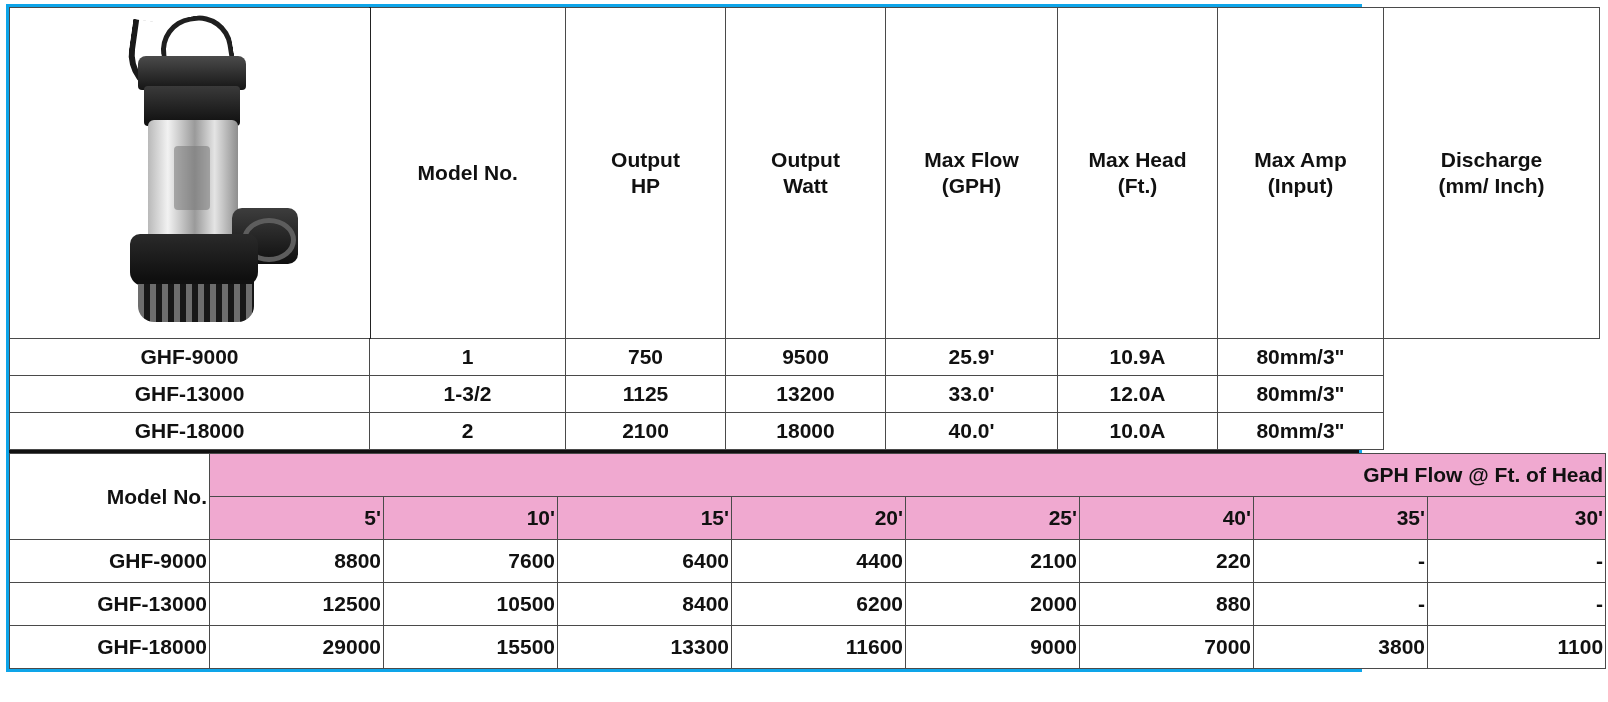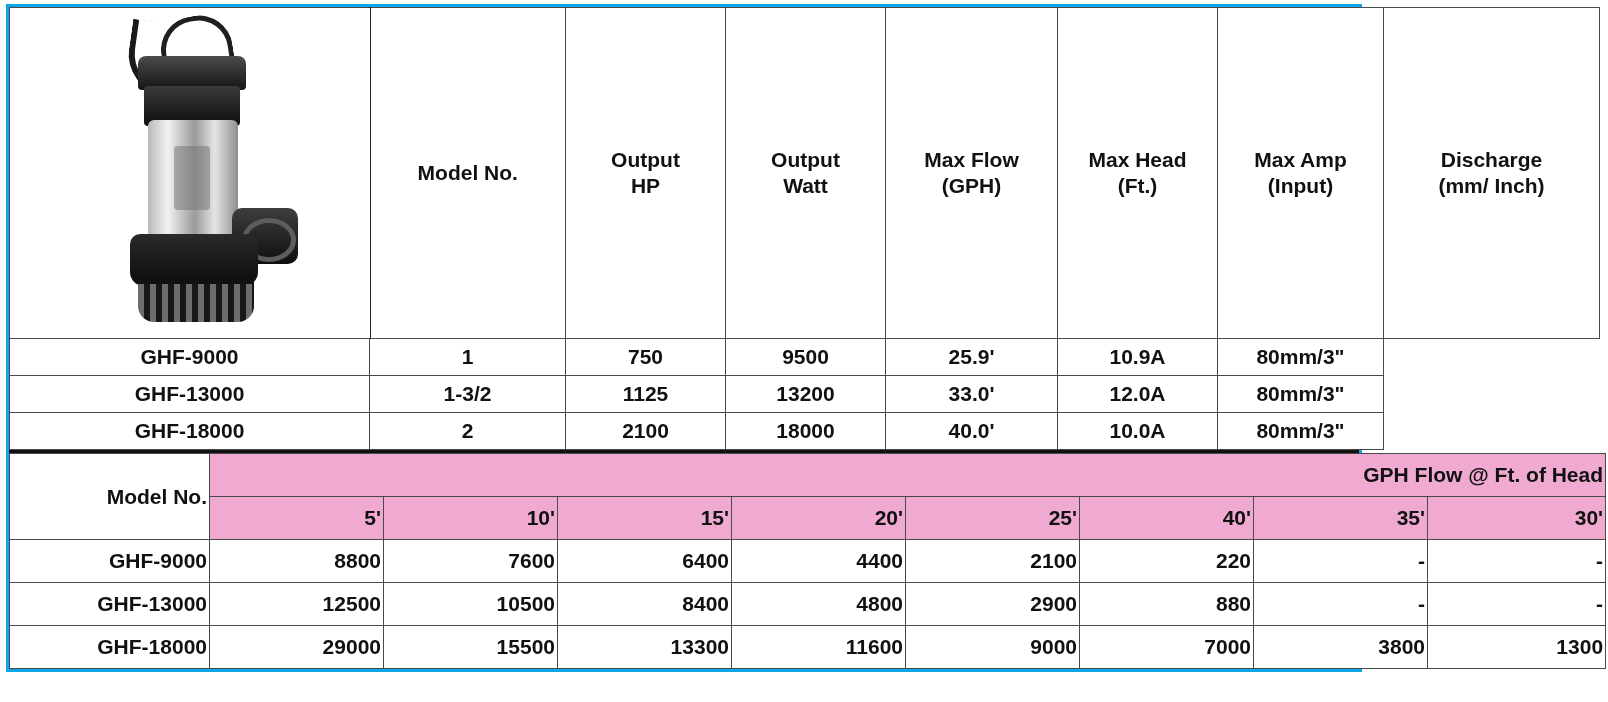--- a/index.html
+++ b/index.html
@@ -347,34 +347,34 @@
           <td>2100</td>
           <td>220</td>
           <td>-</td>
           <td>-</td>
         </tr>
         <tr>
           <td>GHF-13000</td>
           <td>12500</td>
           <td>10500</td>
           <td>8400</td>
-          <td>4800</td>
-          <td>2900</td>
+          <td>6200</td>
+          <td>2000</td>
           <td>880</td>
           <td>-</td>
           <td>-</td>
         </tr>
         <tr>
           <td>GHF-18000</td>
           <td>29000</td>
           <td>15500</td>
           <td>13300</td>
           <td>11600</td>
           <td>9000</td>
           <td>7000</td>
           <td>3800</td>
-          <td>1300</td>
+          <td>1100</td>
         </tr>
       </tbody>
     </table>
 
   </div>
 </div>
 
 </body></html>

